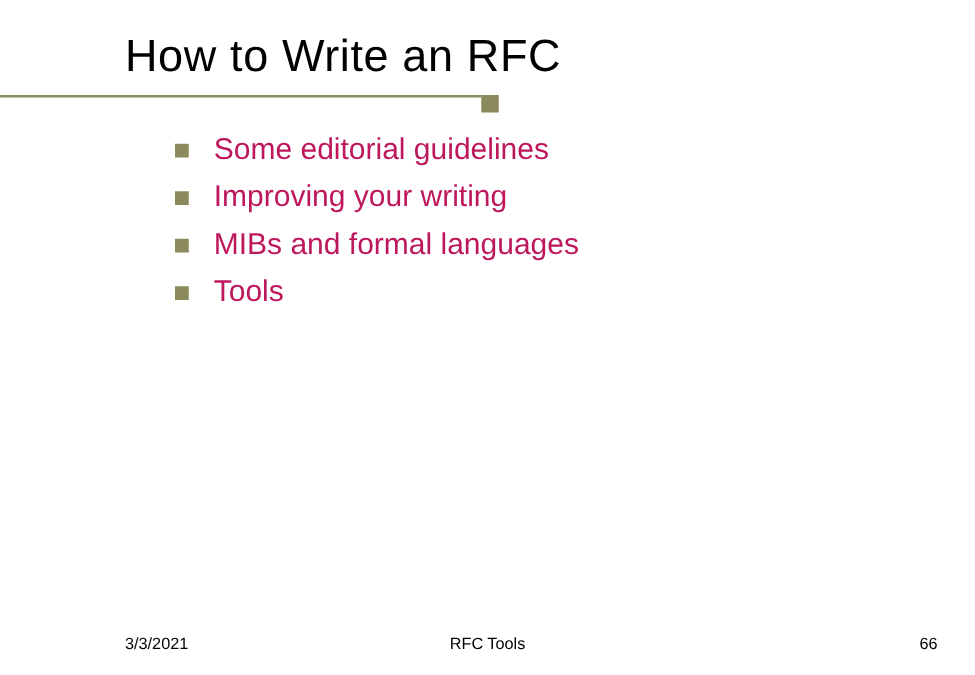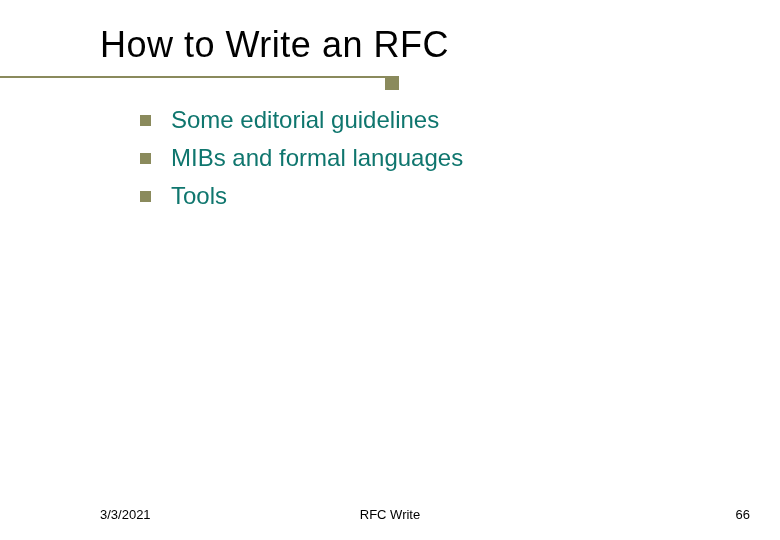--- a/index.html
+++ b/index.html
@@ -53,21 +53,21 @@
   }
   .bullet-icon {
     width: 11px;
     height: 11px;
     background: #8a8a5c;
     margin-right: 20px;
     flex-shrink: 0;
   }
   .bullet-text {
     font-size: 24px;
-    color: #0f766e;
+    color: #be185d;
     font-family: Verdana, Geneva, sans-serif;
   }
   .footer {
     position: absolute;
     bottom: 18px;
     left: 0;
     width: 780px;
     display: flex;
     justify-content: flex-start;
     padding: 0 30px 0 100px;
@@ -92,26 +92,30 @@
   <div class="title-underline"></div>
   <div class="title-accent"></div>
 
   <div class="bullets">
     <div class="bullet-row">
       <div class="bullet-icon"></div>
       <div class="bullet-text">Some editorial guidelines</div>
     </div>
     <div class="bullet-row">
       <div class="bullet-icon"></div>
+      <div class="bullet-text">Improving your writing</div>
+    </div>
+    <div class="bullet-row">
+      <div class="bullet-icon"></div>
       <div class="bullet-text">MIBs and formal languages</div>
     </div>
     <div class="bullet-row">
       <div class="bullet-icon"></div>
       <div class="bullet-text">Tools</div>
     </div>
   </div>
 
   <div class="footer">
     <span>3/3/2021</span>
-    <span class="footer-center">RFC Write</span>
+    <span class="footer-center">RFC Tools</span>
     <span class="footer-right">66</span>
   </div>
 </div>
 
 </body></html>

